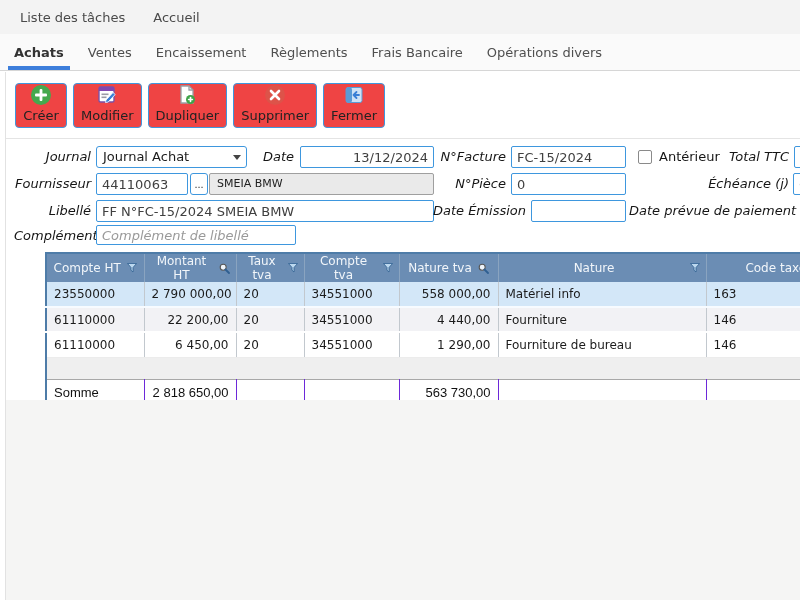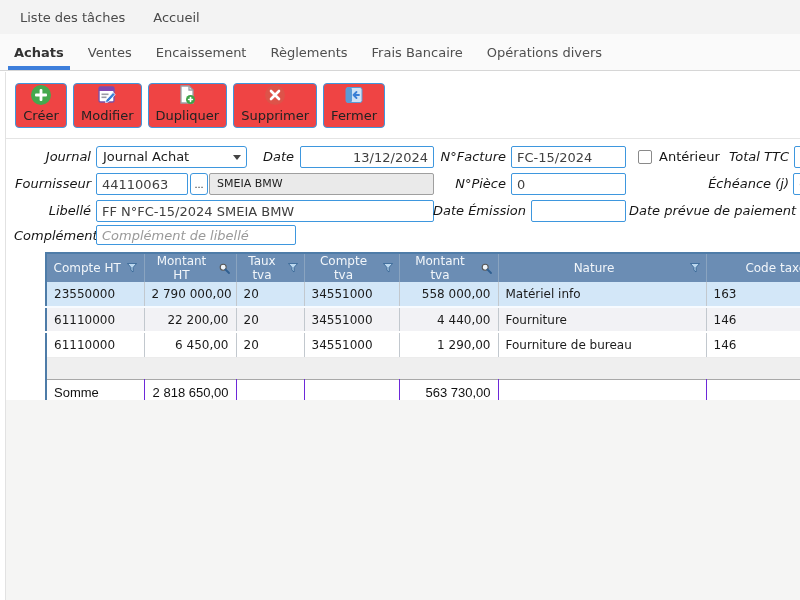--- a/index.html
+++ b/index.html
@@ -216,21 +216,21 @@
                 <span>Compte tva</span>
                 <span class="fic">
                   <svg width="10" height="10" viewBox="0 0 10 10">
                     <path d="M0.5 0.5 h9 L6 4.5 V9 L4 7.2 V4.5 Z" fill="#bcd8ef" stroke="#2f5f91" stroke-width="0.8"></path>
                   </svg>
                 </span>
               </span>
             </th>
         <th>
               <span class="hwrap">
-                <span>Montant tva</span>
+                <span>Nature tva</span>
                 <span class="fic">
                   <svg width="11" height="11" viewBox="0 0 11 11">
                     <circle cx="4.2" cy="4.2" r="3" fill="#eef4fa" stroke="#555" stroke-width="1.1"></circle>
                     <line x1="6.5" y1="6.5" x2="10" y2="10" stroke="#2f5f91" stroke-width="1.8" stroke-linecap="round"></line>
                   </svg>
                 </span>
               </span>
             </th>
         <th>
               <span class="hwrap" style="justify-content:space-between;">

